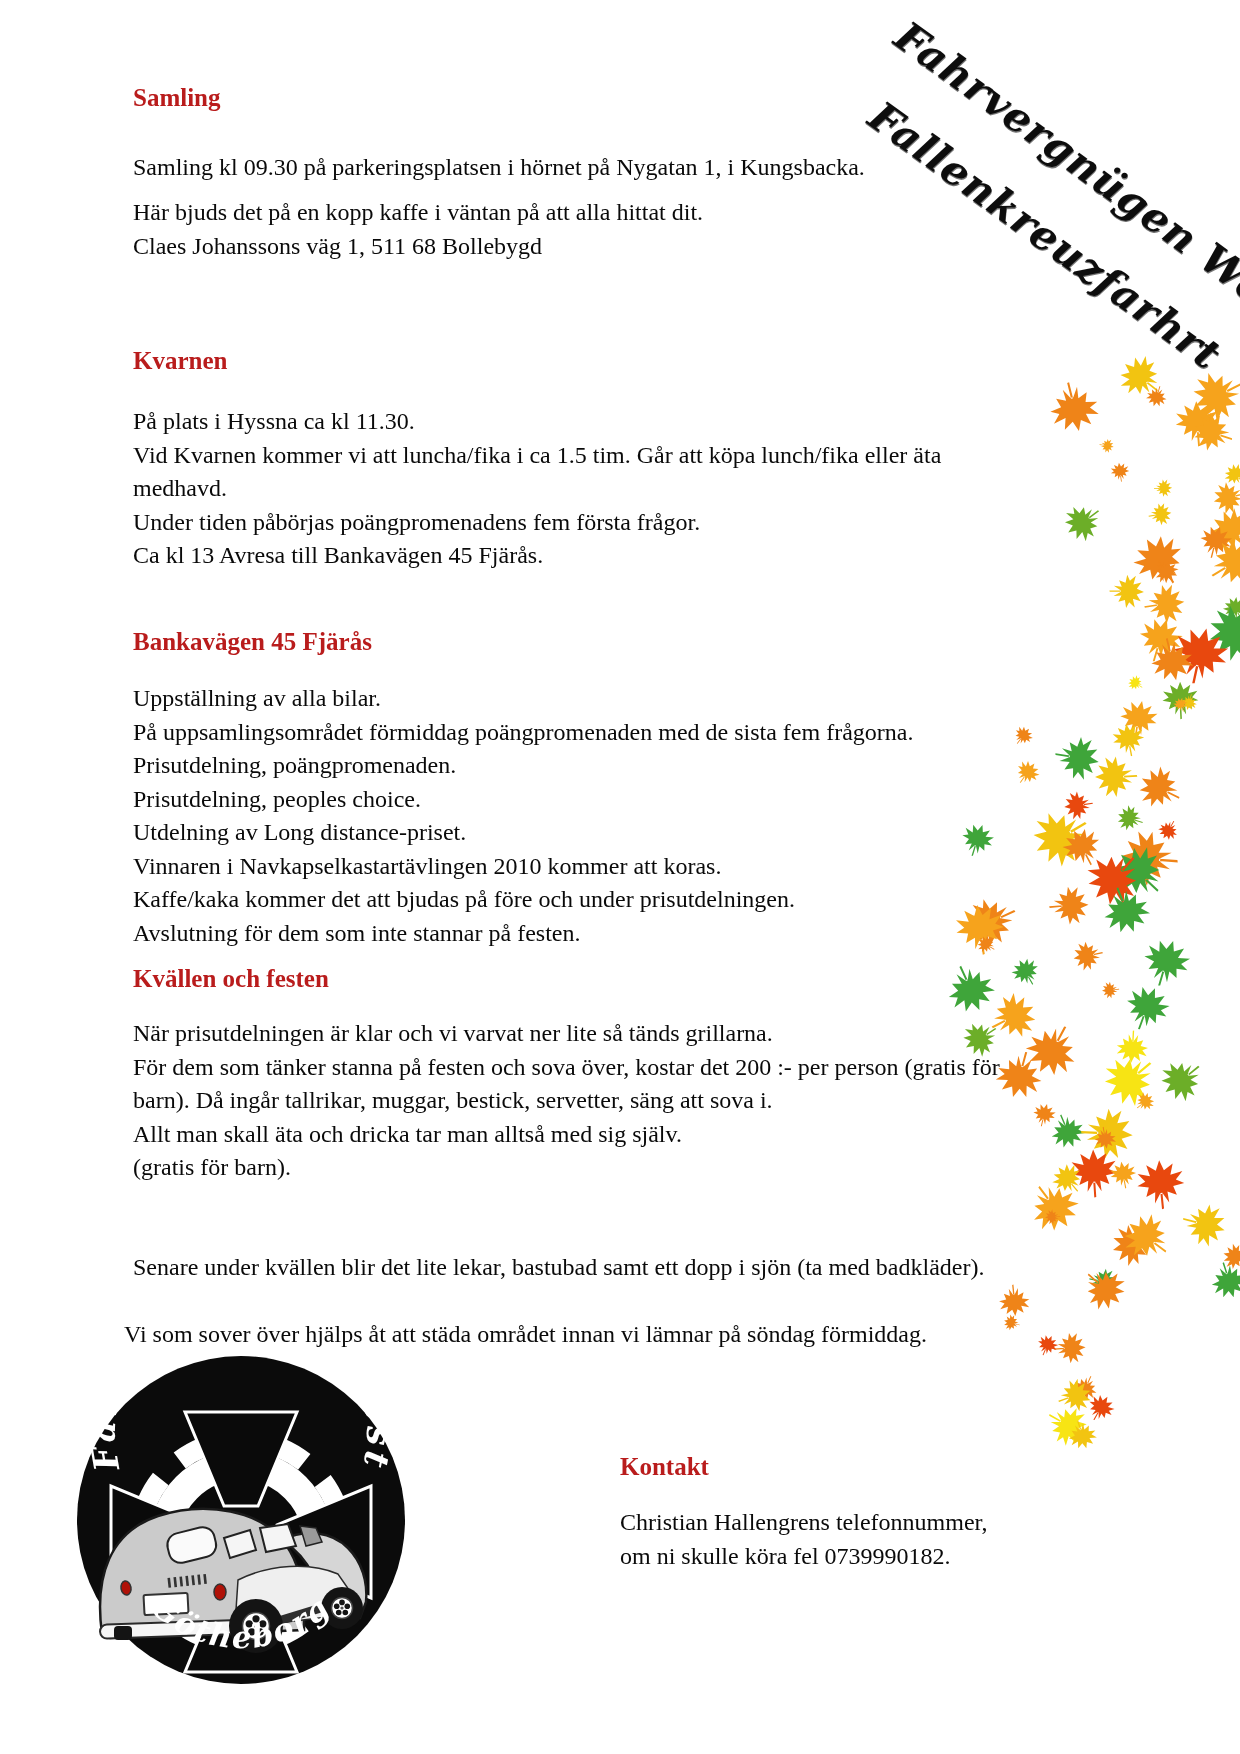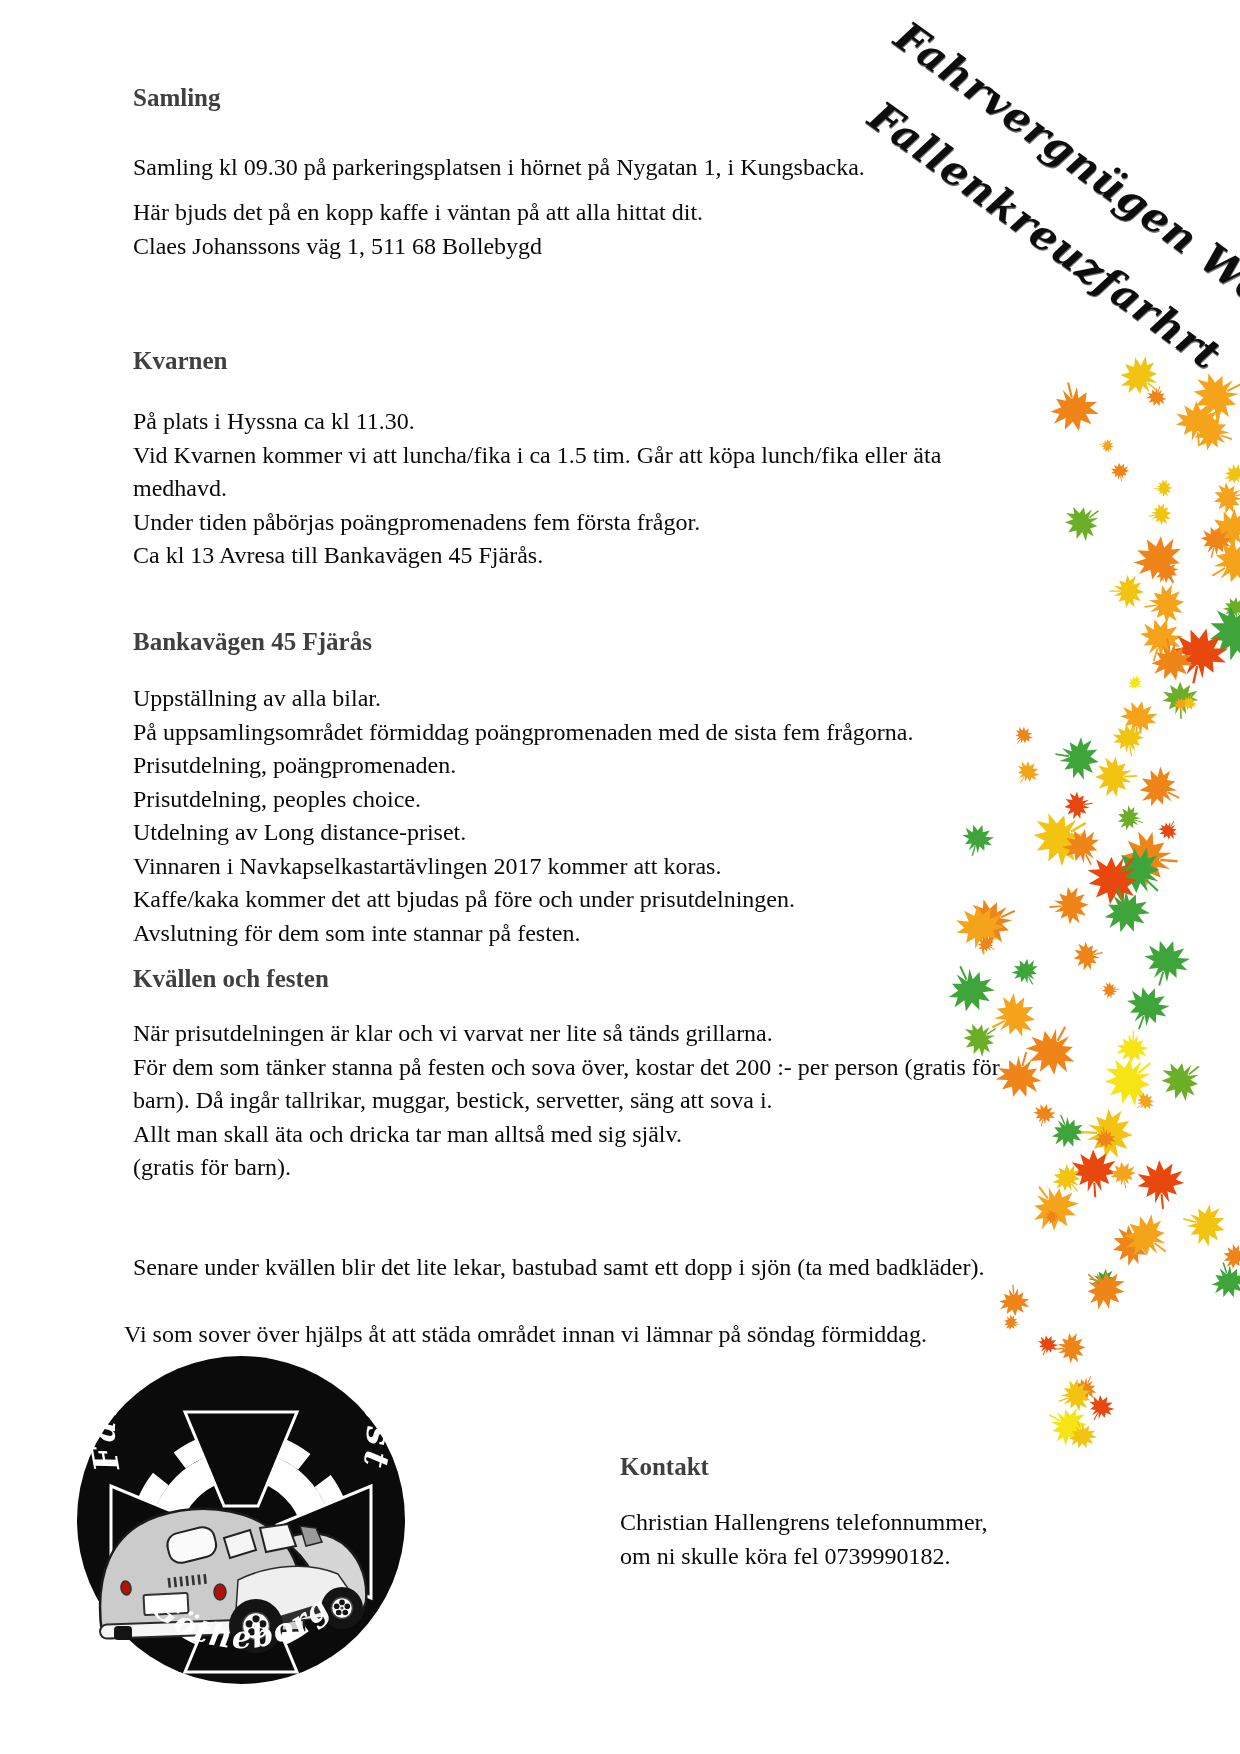--- a/index.html
+++ b/index.html
@@ -2,21 +2,21 @@
 <html><head>
 <meta charset="utf-8">
 <style>
   html,body{margin:0;padding:0;}
   body{
     width:1240px;height:1754px;position:relative;background:#ffffff;
     font-family:"Liberation Serif",serif;color:#0a0a0a;overflow:hidden;
   }
   .abs{position:absolute;}
   .tline{white-space:nowrap;font:24px/33.5px "Liberation Serif",serif;color:#0a0a0a;}
-  .heading{font:bold 25px/30px "Liberation Serif",serif;color:#404040;white-space:nowrap;}
+  .heading{font:bold 25px/30px "Liberation Serif",serif;color:#b91c1c;white-space:nowrap;}
   .banner-line{
     position:absolute;transform-origin:0 0;transform:rotate(36deg);
     font-family:"DejaVu Serif",serif;font-weight:bold;font-style:italic;
     font-size:41px;letter-spacing:1px;color:#0d0d0d;white-space:nowrap;
     text-shadow:1px 1px 0 rgba(0,0,0,.55);
   }
   svg{display:block;}
 </style>
 </head>
 <body>
@@ -42,21 +42,21 @@
   <div class="tline">Ca kl 13 Avresa till Bankavägen 45 Fjärås.</div>
 </div>
 
 <div class="abs heading" style="left:133px;top:627px;">Bankavägen 45 Fjärås</div>
 <div class="abs" style="left:133px;top:682px;">
   <div class="tline">Uppställning av alla bilar.</div>
   <div class="tline">På uppsamlingsområdet förmiddag poängpromenaden med de sista fem frågorna.</div>
   <div class="tline">Prisutdelning, poängpromenaden.</div>
   <div class="tline">Prisutdelning, peoples choice.</div>
   <div class="tline">Utdelning av Long distance-priset.</div>
-  <div class="tline">Vinnaren i Navkapselkastartävlingen 2017 kommer att koras.</div>
+  <div class="tline">Vinnaren i Navkapselkastartävlingen 2010 kommer att koras.</div>
   <div class="tline">Kaffe/kaka kommer det att bjudas på före och under prisutdelningen.</div>
   <div class="tline">Avslutning för dem som inte stannar på festen.</div>
 </div>
 
 <div class="abs heading" style="left:133px;top:964px;">Kvällen och festen</div>
 <div class="abs" style="left:133px;top:1017px;">
   <div class="tline">När prisutdelningen är klar och vi varvat ner lite så tänds grillarna.</div>
   <div class="tline">För dem som tänker stanna på festen och sova över, kostar det 200 :- per person (gratis för</div>
   <div class="tline">barn). Då ingår tallrikar, muggar, bestick, servetter, säng att sova i.</div>
   <div class="tline">Allt man skall äta och dricka tar man alltså med sig själv.</div>

